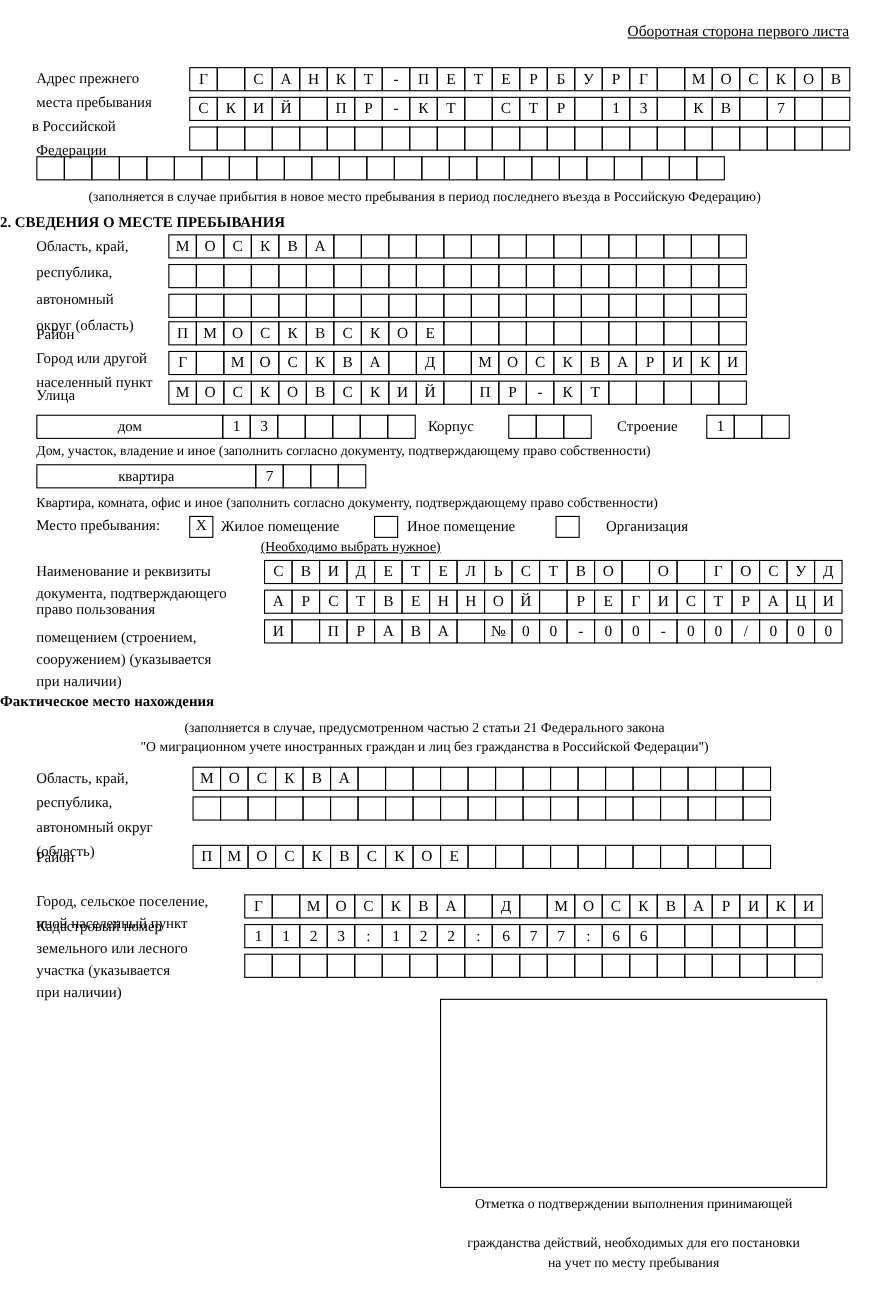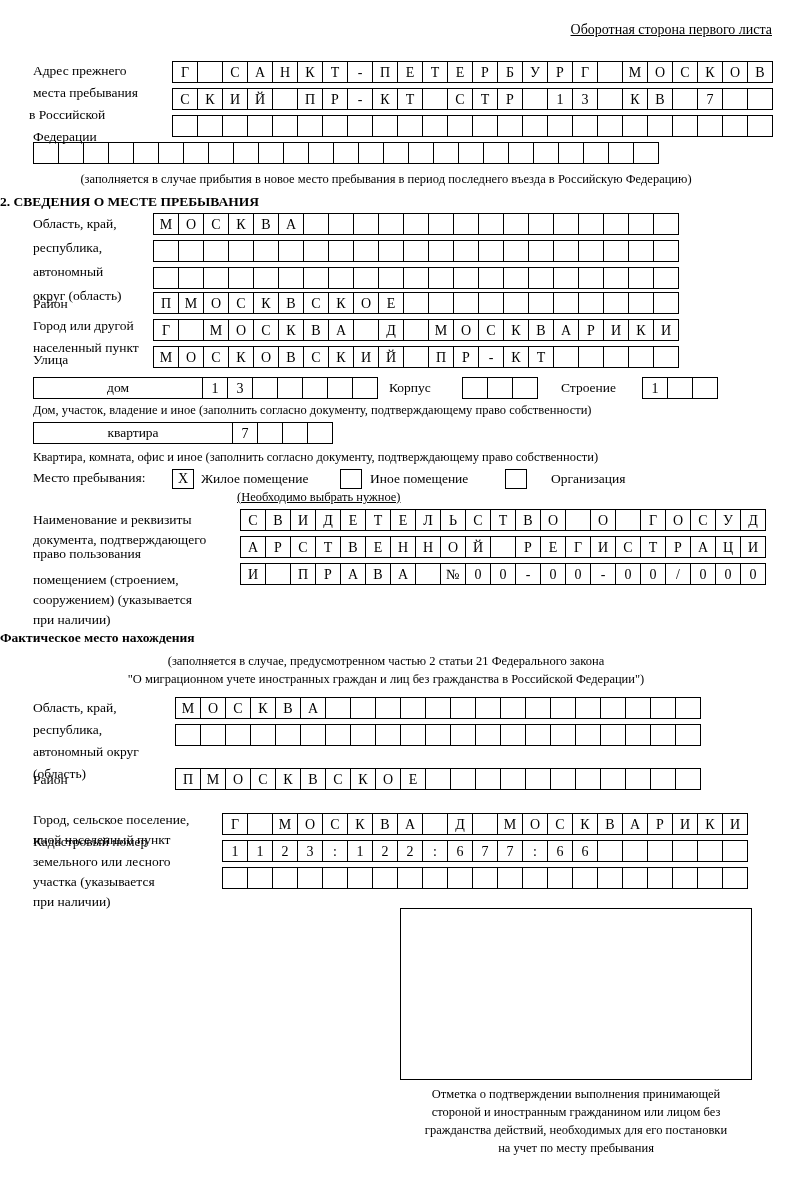--- a/index.html
+++ b/index.html
@@ -597,17 +597,16 @@
       <div class="cell"></div>
       <div class="cell"></div>
       <div class="cell"></div>
       <div class="cell"></div>
       <div class="cell"></div>
       <div class="cell"></div>
     </div>
 
   <div class="bigbox" style="left:400px;top:908px;width:352px;height:172px;"></div>
   <div class="footnote" style="left:380px;top:1086px;width:392px;">Отметка о подтверждении выполнения принимающей</div>
-  <div class="footnote" style="left:380px;top:1104px;width:392px;">стороной и иностранным гражданином или лицом без</div>
   <div class="footnote" style="left:380px;top:1122px;width:392px;">гражданства действий, необходимых для его постановки</div>
   <div class="footnote" style="left:380px;top:1140px;width:392px;">на учет по месту пребывания</div>
 
 </div>
 
 </body></html>

